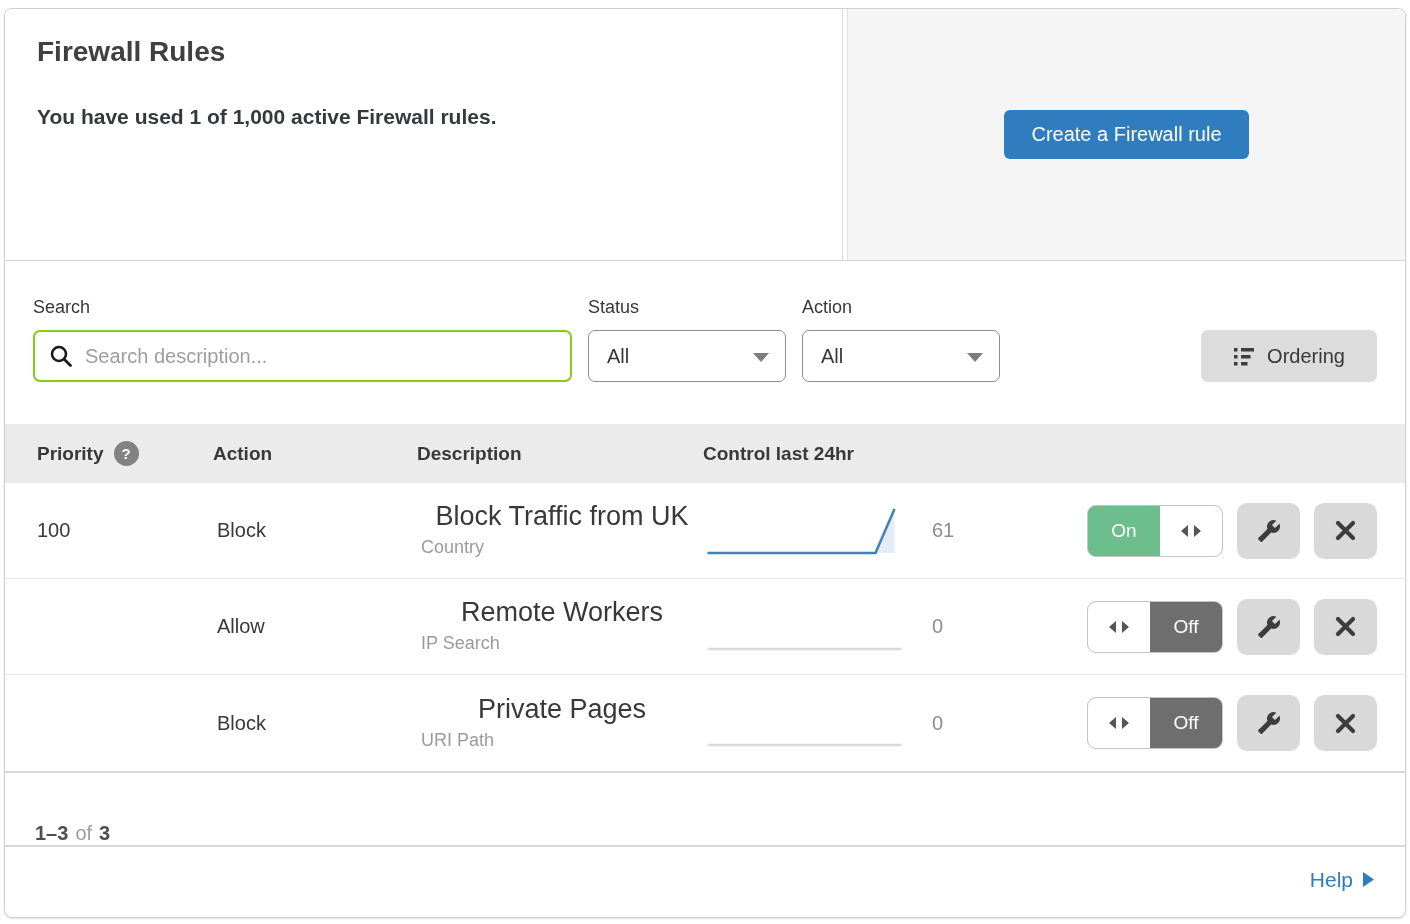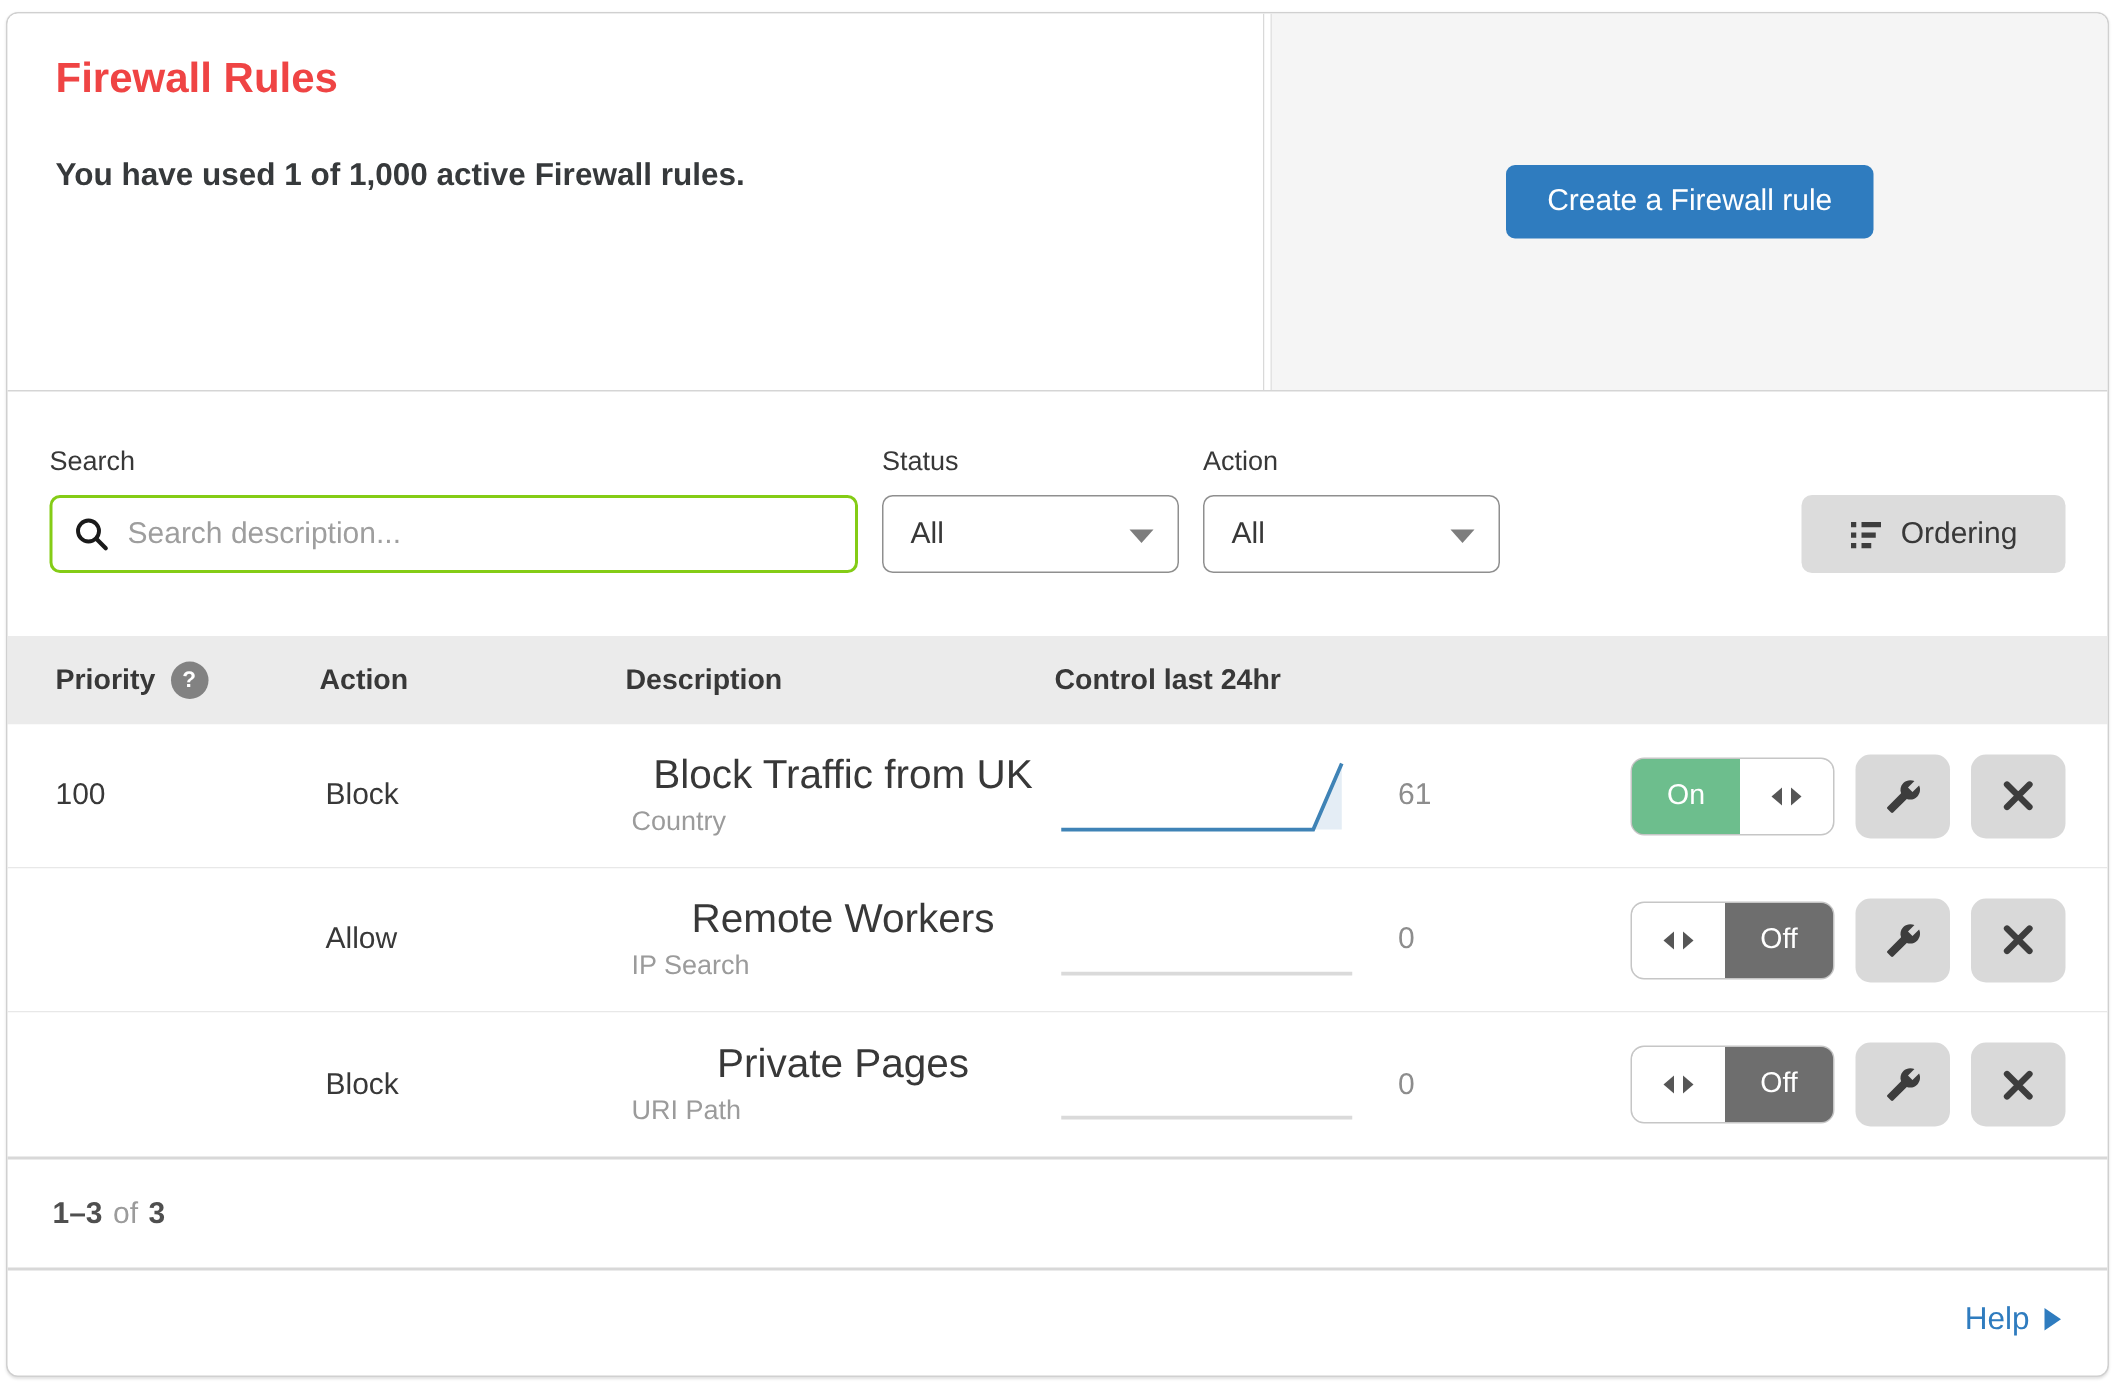--- a/index.html
+++ b/index.html
@@ -11,21 +11,21 @@
     background:#fff; border:1px solid #d0d0d0; border-radius:8px;
     overflow:hidden; box-shadow:0 1px 2px rgba(0,0,0,.12);
   }
 
   
   .header { display:flex; height:252px; border-bottom:1px solid #d5d5d5; }
   .header-left { width:838px; background:#fff; border-right:1px solid #d9d9d9; padding:26px 32px 0; }
   .header-gap { width:4px; background:#fff; }
   .header-right { flex:1; background:#f5f5f5; border-left:1px solid #e3e3e3;
     display:flex; align-items:center; justify-content:center; }
-  .page-title { font-size:28px; font-weight:bold; color:#ef4444; line-height:34px; }
+  .page-title { font-size:28px; font-weight:bold; color:#404040; line-height:34px; }
   .page-desc { margin-top:22px; font-size:21px; line-height:38px; color:#3d3d3d; max-width:770px; }
   .page-usage { margin-top:36px; font-size:21px; font-weight:bold; color:#36393b; }
   .create-btn { background:#2f7cbf; color:#fff; font-size:20px; border:none; border-radius:6px;
     padding:13px 27px; cursor:pointer; font-family:inherit; }
 
   
   .filters { display:flex; align-items:flex-end; height:163px; padding:0 28px 42px; }
   .fgroup { display:flex; flex-direction:column; }
   .flabel { font-size:18px; color:#383838; margin-bottom:12px; }
   .search-box { position:relative; width:539px; }
@@ -63,21 +63,21 @@
     color:#fff; font-size:19px; }
   .toggle.on .toggle-label { background:#6dbe8d; }
   .toggle.off { flex-direction:row-reverse; }
   .toggle.off .toggle-label { background:#6e6e6e; }
   .toggle-handle { flex:1; display:flex; align-items:center; justify-content:center; background:#fff; }
 
   .icon-btn { width:63px; height:56px; background:#d9d9d9; border:none; border-radius:10px;
     display:flex; align-items:center; justify-content:center; cursor:pointer; }
 
   
-  .pagination { display:flex; align-items:center; height:74px; padding:0 30px;
+  .pagination { display:flex; align-items:flex-end; height:74px; padding:0 30px;
     border-top:2px solid #d8d8d8; font-size:20px; }
   .pg-bold { font-weight:bold; color:#4f4f4f; }
   .pg-of { color:#9b9b9b; margin:0 7px; }
   .help-row { display:flex; align-items:center; justify-content:flex-end; height:67px; padding:0 30px;
     border-top:2px solid #d8d8d8; }
   .help-link { display:flex; align-items:center; gap:9px; color:#2f7cbf; font-size:21px;
     text-decoration:none; cursor:pointer; }
 </style>
 </head>
 <body>

